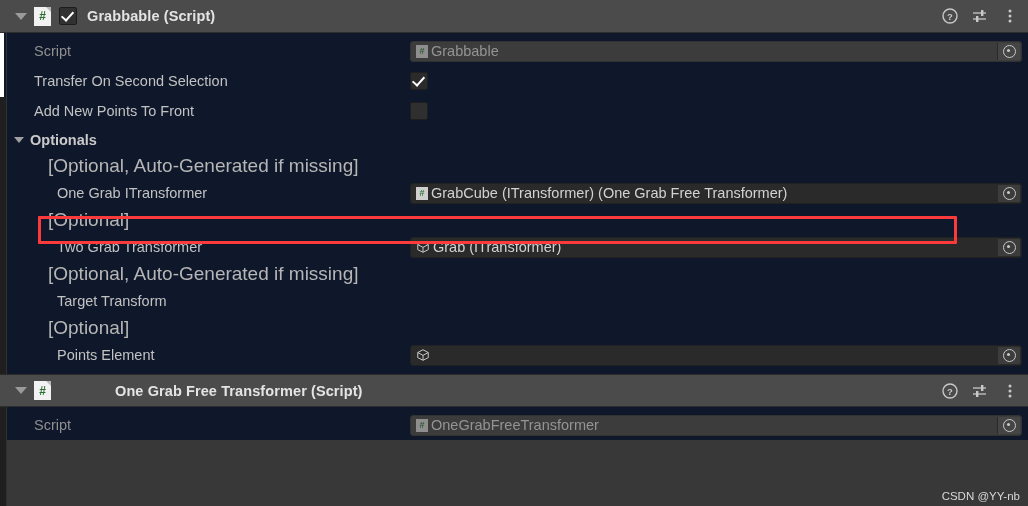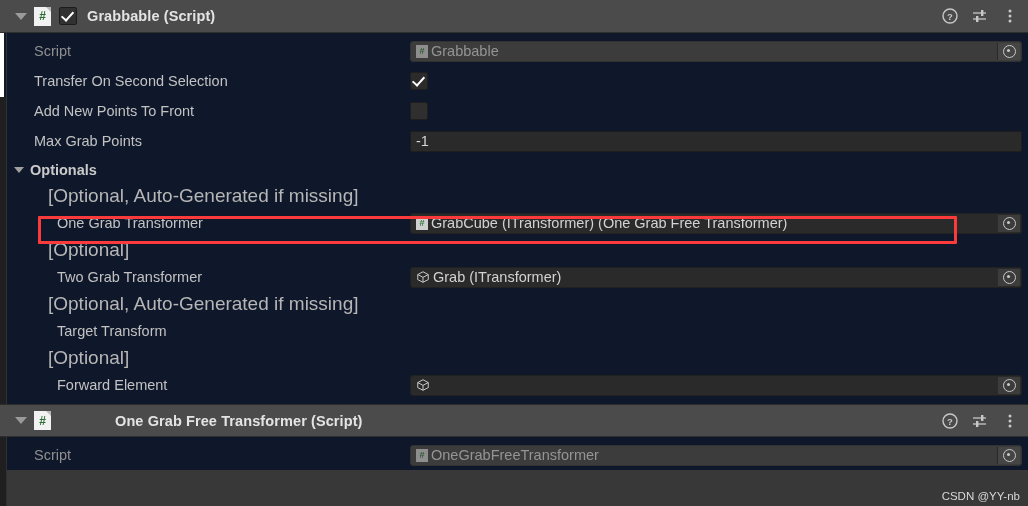--- a/index.html
+++ b/index.html
@@ -376,35 +376,29 @@
       </div>
     </div>
 
     <div class="row">
       <div class="row-label">Add New Points To Front</div>
       <div class="row-field">
         <span class="checkbox"></span>
       </div>
     </div>
 
-    <div class="row">
-      <div class="row-label">Max Grab Points</div>
-      <div class="row-field">
-        <span class="numfield">-1</span>
-      </div>
-    </div>
 
     <div class="sub-foldout">
       <span class="tri"></span>
       <span class="lbl">Optionals</span>
     </div>
 
     <div class="note">[Optional, Auto-Generated if missing]</div>
     <div class="row">
-      <div class="row-label indent">One Grab Transformer</div>
+      <div class="row-label indent">One Grab ITransformer</div>
       <div class="row-field">
         <div class="objfield">
           <span class="mini-script-icon">#</span>
           <span class="of-text">GrabCube (ITransformer) (One Grab Free Transformer)</span>
           <span class="picker">
               <span class="picker-dot"></span>
             </span>
         </div>
       </div>
     </div>
@@ -428,21 +422,21 @@
       </div>
     </div>
 
     <div class="note">[Optional, Auto-Generated if missing]</div>
     <div class="row">
       <div class="row-label indent">Target Transform</div>
     </div>
 
     <div class="note">[Optional]</div>
     <div class="row">
-      <div class="row-label indent">Forward Element</div>
+      <div class="row-label indent">Points Element</div>
       <div class="row-field">
         <div class="objfield">
           <span class="mini-cube-icon">
             <svg viewBox="0 0 16 16" width="14" height="14">
               <path d="M8 2 L14 5.2 L14 11 L8 14 L2 11 L2 5.2 Z" fill="none" stroke="#cfcfcf" stroke-width="1.1"></path>
               <path d="M2 5.2 L8 8.4 L14 5.2 M8 8.4 L8 14" fill="none" stroke="#cfcfcf" stroke-width="1.1"></path>
             </svg>
           </span>
           <span class="picker">
               <span class="picker-dot"></span>

